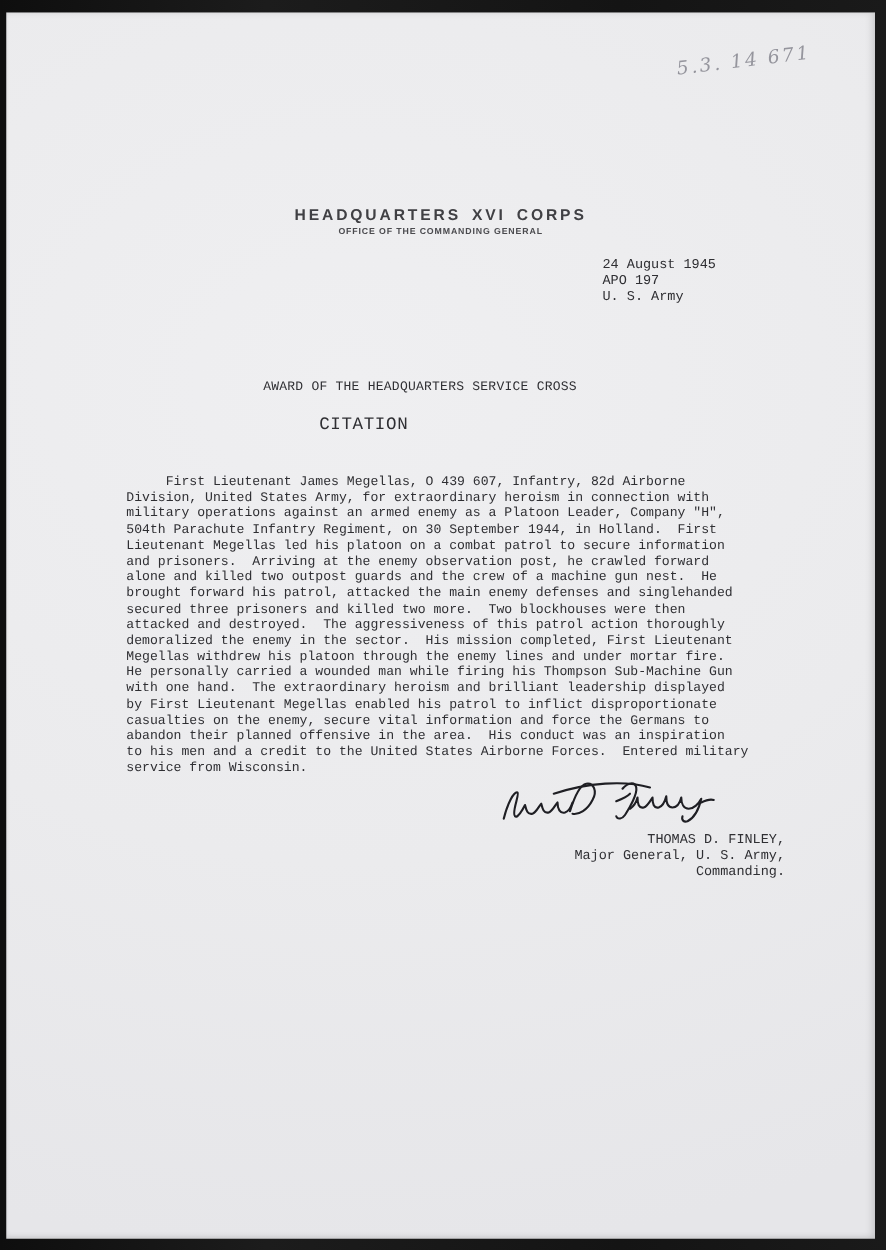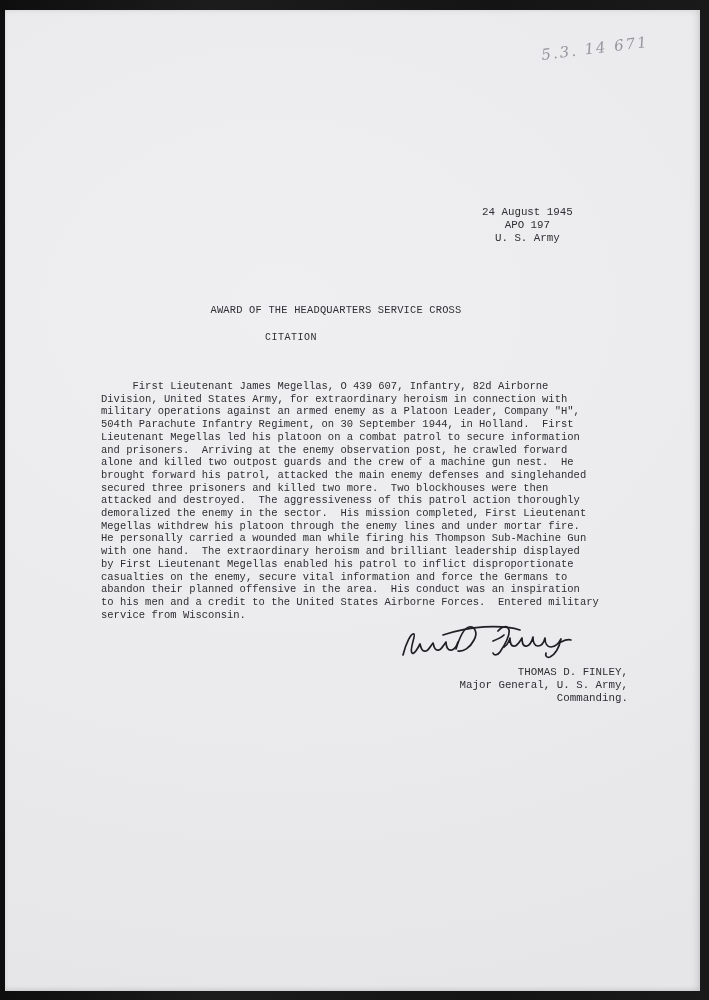--- a/index.html
+++ b/index.html
@@ -66,39 +66,38 @@
     font-family: "Liberation Mono", monospace;
     color: #2f2f33;
   }
   .date-block {
     position: absolute;
     left: 477px;
     top: 196px;
     font-size: 10.8px;
     line-height: 13px;
     white-space: pre;
-    text-align: center;
   }
   .award-title {
     position: absolute;
     left: 110px;
     top: 294px;
     width: 442px;
     text-align: center;
     font-size: 10.4px;
     letter-spacing: 0.2px;
     white-space: nowrap;
   }
   .citation-sub {
     position: absolute;
     left: 0;
     top: 322px;
     width: 572px;
     text-align: center;
-    font-size: 10px;
+    font-size: 14px;
     letter-spacing: 0.5px;
   }
   .body-text {
     position: absolute;
     left: 96px;
     top: 370px;
     width: 545px;
     font-size: 10.5px;
     line-height: 12.7px;
     white-space: pre;
@@ -122,20 +121,24 @@
   }
 </style>
 </head>
 <body>
 
 <div class="scan-bg">
   <div class="paper">
 
     <div class="pencil-note">5.3. 14 671</div>
 
+    <div class="letterhead">
+      <div class="letterhead-line1">HEADQUARTERS XVI CORPS</div>
+      <div class="letterhead-line2">OFFICE OF THE COMMANDING GENERAL</div>
+    </div>
 
     <div class="date-block mono"><span>24 August 1945</span>
 <span>APO 197</span>
 <span>U. S. Army</span></div>
 
     <div class="award-title mono">AWARD OF THE HEADQUARTERS SERVICE CROSS</div>
 
     <div class="citation-sub mono">CITATION</div>
 
     <div class="body-text mono">     First Lieutenant James Megellas, O 439 607, Infantry, 82d Airborne

